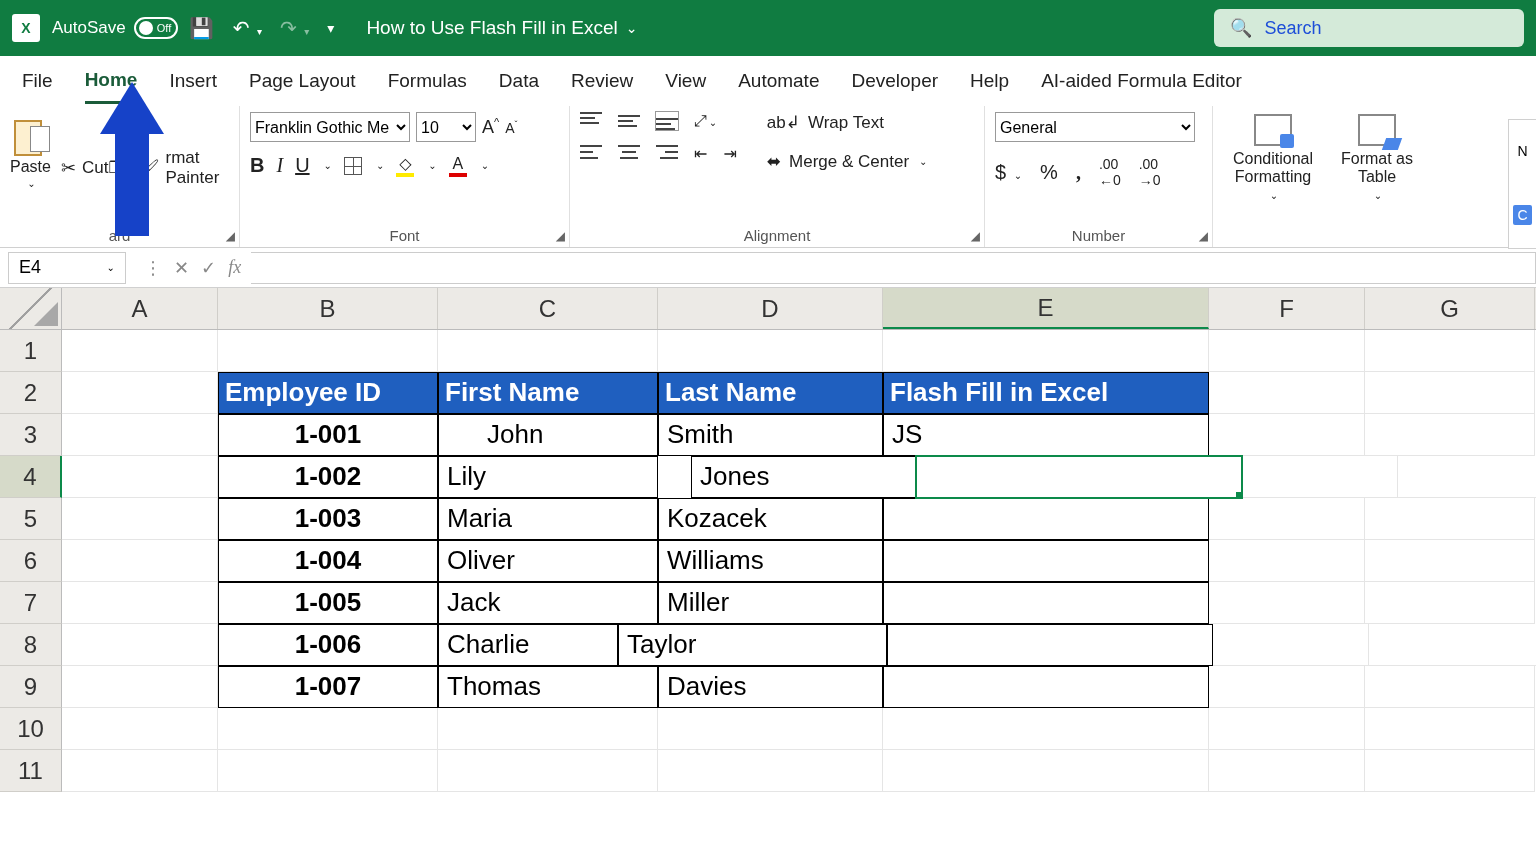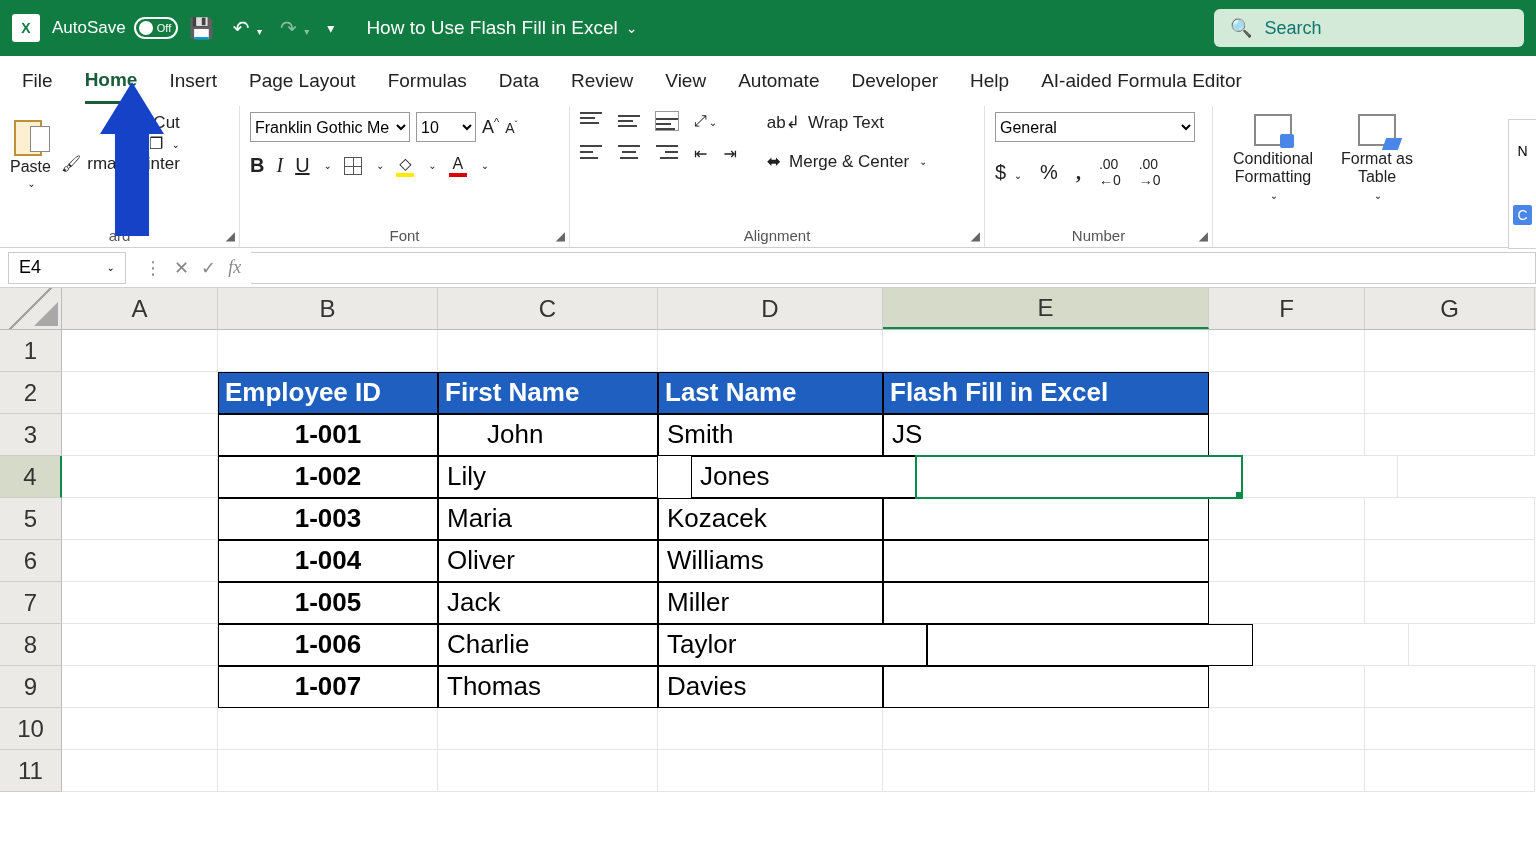--- a/index.html
+++ b/index.html
@@ -27,21 +27,21 @@
   .ribbon { background: #fff; height: 142px; border-bottom: 1px solid #d0d0d0; display: flex; position: relative; font-size: 16px; color: #222; }
   .group { display: flex; flex-direction: column; justify-content: space-between; padding: 6px 10px 3px 10px; border-right: 1px solid #e0e0e0; position: relative; }
   .group-label { text-align: center; font-size: 15px; color: #555; padding-top: 4px; }
   .group-body { display: flex; gap: 10px; flex: 1; }
   .launcher { position: absolute; right: 4px; bottom: 4px; font-size: 12px; color: #666; }
 
   .paste-col { display: flex; flex-direction: column; align-items: center; gap: 2px; }
   .paste-icon { width: 40px; height: 44px; position: relative; }
   .paste-icon::before { content: ""; position: absolute; left: 4px; top: 8px; width: 24px; height: 32px; border: 2px solid #c08f3a; background: #fdf0d0; }
   .paste-icon::after { content: ""; position: absolute; right: 0; top: 14px; width: 18px; height: 24px; background: #fff; border: 1px solid #888; }
-  .small-list { display: flex; flex-direction: column; font-size: 17px; align-items: flex-end; }
+  .small-list { display: flex; flex-direction: row; font-size: 17px; }
   .small-list div { display: flex; align-items: center; gap: 6px; }
   .icon-scissors::before { content: "✂"; font-size: 18px; }
   .icon-copy::before { content: "❐"; font-size: 16px; }
   .icon-brush::before { content: "🖌"; font-size: 16px; }
 
   .font-group .row1 { display: flex; gap: 6px; align-items: center; }
   .font-group .row2 { display: flex; gap: 12px; align-items: center; margin-top: 12px; }
   select { height: 30px; font-size: 16px; border: 1px solid #999; background: #fff; }
   .font-name { width: 160px; }
   .font-size { width: 60px; }
@@ -125,21 +125,21 @@
     <span class="qat-btn">↶ <span class="dd">▾</span></span>
     <span class="qat-btn" style="opacity:.5">↷ <span class="dd">▾</span></span>
     <span class="qat-btn" style="font-size:14px">▾</span>
   </div>
   <div class="doc-title">
     <span>How to Use Flash Fill in Excel</span>
     <span class="caret">⌄</span>
   </div>
   <div class="search-box">
     <span class="search-icon">🔍</span>
-    <span style="color:#0f766e">Search</span>
+    <span style="color:#1d4ed8">Search</span>
   </div>
 </div>
 
 <div class="ribbon-tabs" id="ribbon-tabs">
     <div class="ribbon-tab">File</div>
     <div class="ribbon-tab active">Home</div>
     <div class="ribbon-tab">Insert</div>
     <div class="ribbon-tab">Page Layout</div>
     <div class="ribbon-tab">Formulas</div>
     <div class="ribbon-tab">Data</div>
@@ -405,21 +405,21 @@
           <div class="cell data-cell center" style="width: 220px; text-align: center;">1-005</div>
           <div class="cell data-cell" style="width: 220px;">Jack</div>
           <div class="cell data-cell" style="width: 225px;">Miller</div>
           <div class="cell data-cell" style="width: 326px;"></div>
           <div class="cell" style="width: 156px;"></div>
           <div class="cell" style="width: 170px;"></div>
         </div>
         <div class="cellrow">
           <div class="cell" style="width: 156px;"></div>
           <div class="cell data-cell center" style="width: 220px;">1-006</div>
-          <div class="cell data-cell" style="width: 220px;">Charlie</div>
+          <div class="cell data-cell" style="width: 180px;">Charlie</div>
           <div class="cell data-cell" style="width: 269px;">Taylor</div>
           <div class="cell data-cell" style="width: 326px;"></div>
           <div class="cell" style="width: 156px;"></div>
           <div class="cell" style="width: 170px;"></div>
         </div>
         <div class="cellrow">
           <div class="cell" style="width: 156px;"></div>
           <div class="cell data-cell center" style="width: 220px;">1-007</div>
           <div class="cell data-cell" style="width: 220px;">Thomas</div>
           <div class="cell data-cell" style="width: 225px;">Davies</div>

